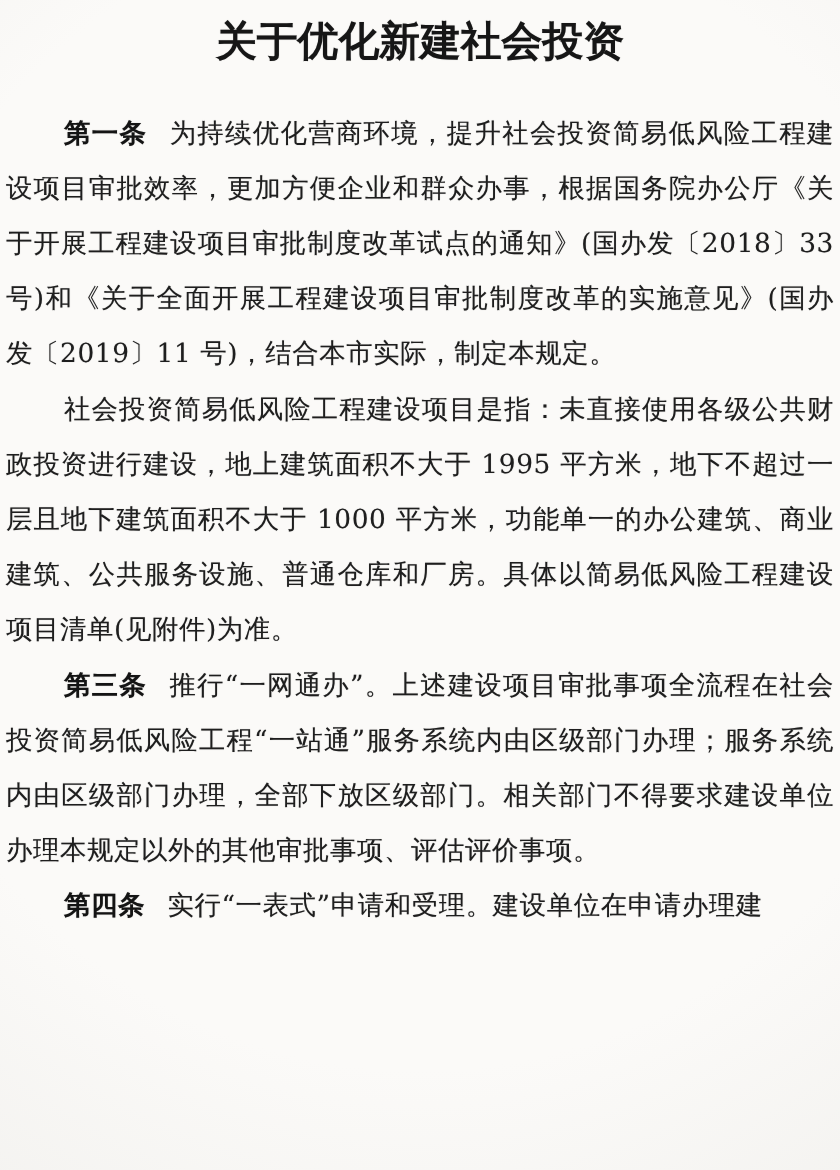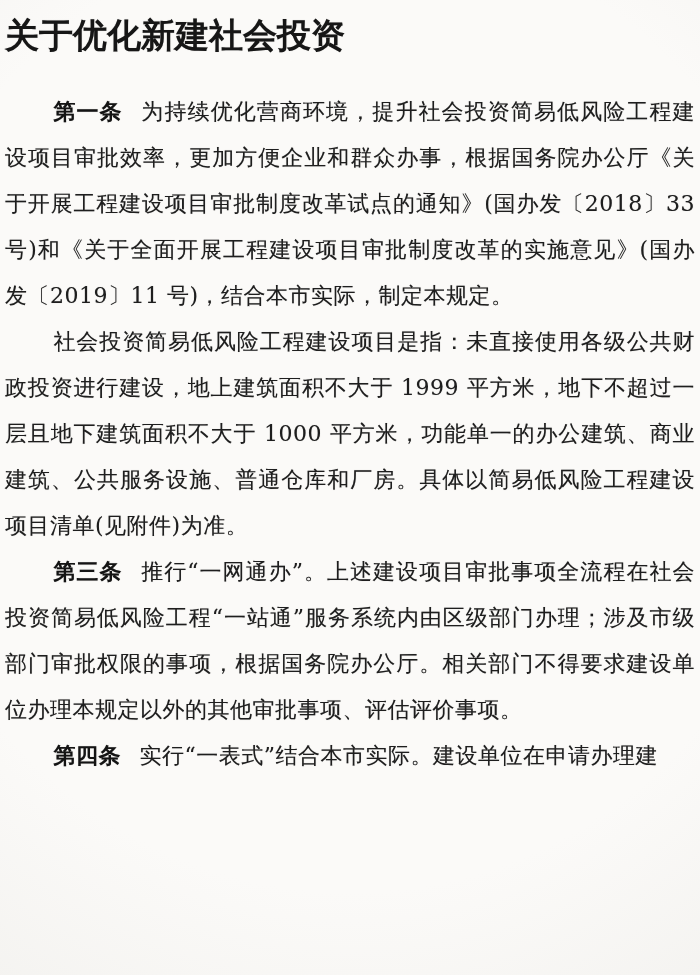--- a/index.html
+++ b/index.html
@@ -19,21 +19,21 @@
     color: #1e1e1e;
     font-family: "DejaVu Serif", "Liberation Serif", serif;
     overflow: hidden;
   }
   
   .scan-page * {
     text-shadow: 0 0 0.7px rgba(50, 50, 50, 0.45);
   }
   .doc-title {
     margin: 2px 0 0 0;
-    text-align: left;
+    text-align: center;
     font-weight: bold;
     font-size: 34px;
     line-height: 54px;
     color: #161616;
   }
   .doc-title .title-line {
     display: block;
     white-space: nowrap;
   }
   .doc-body {
@@ -68,26 +68,26 @@
   </h1>
 
   <div class="doc-body">
 
     <p>
       <span class="para-label">第一条</span><span>为持续优化营商环境，提升社会投资简易低风险工程建设项目审批效率，更加方便企业和群众办事，根据国务院办公厅《关于开展工程建设项目审批制度改革试点的通知》(国办发〔2018〕33 号)和《关于全面开展工程建设项目审批制度改革的实施意见》(国办发〔2019〕11 号)，结合本市实际，制定本规定。</span>
     </p>
 
 
     <p>
-      <span>社会投资简易低风险工程建设项目是指：未直接使用各级公共财政投资进行建设，地上建筑面积不大于 1999 平方米，地下不超过一层且地下建筑面积不大于 1000 平方米，功能单一的办公建筑、商业建筑、公共服务设施、普通仓库和厂房。具体以简易低风险工程建设项目清单(见附件)为准。</span>
+      <span>社会投资简易低风险工程建设项目是指：未直接使用各级公共财政投资进行建设，地上建筑面积不大于 1995 平方米，地下不超过一层且地下建筑面积不大于 1000 平方米，功能单一的办公建筑、商业建筑、公共服务设施、普通仓库和厂房。具体以简易低风险工程建设项目清单(见附件)为准。</span>
     </p>
 
     <p>
-      <span class="para-label">第三条</span><span>推行“一网通办”。上述建设项目审批事项全流程在社会投资简易低风险工程“一站通”服务系统内由区级部门办理；涉及市级部门审批权限的事项，根据国务院办公厅。相关部门不得要求建设单位办理本规定以外的其他审批事项、评估评价事项。</span>
+      <span class="para-label">第三条</span><span>推行“一网通办”。上述建设项目审批事项全流程在社会投资简易低风险工程“一站通”服务系统内由区级部门办理；服务系统内由区级部门办理，全部下放区级部门。相关部门不得要求建设单位办理本规定以外的其他审批事项、评估评价事项。</span>
     </p>
 
     <p>
-      <span class="para-label">第四条</span><span>实行“一表式”结合本市实际。建设单位在申请办理建</span>
+      <span class="para-label">第四条</span><span>实行“一表式”申请和受理。建设单位在申请办理建</span>
     </p>
 
   </div>
 
 </div>
 
 </body></html>

